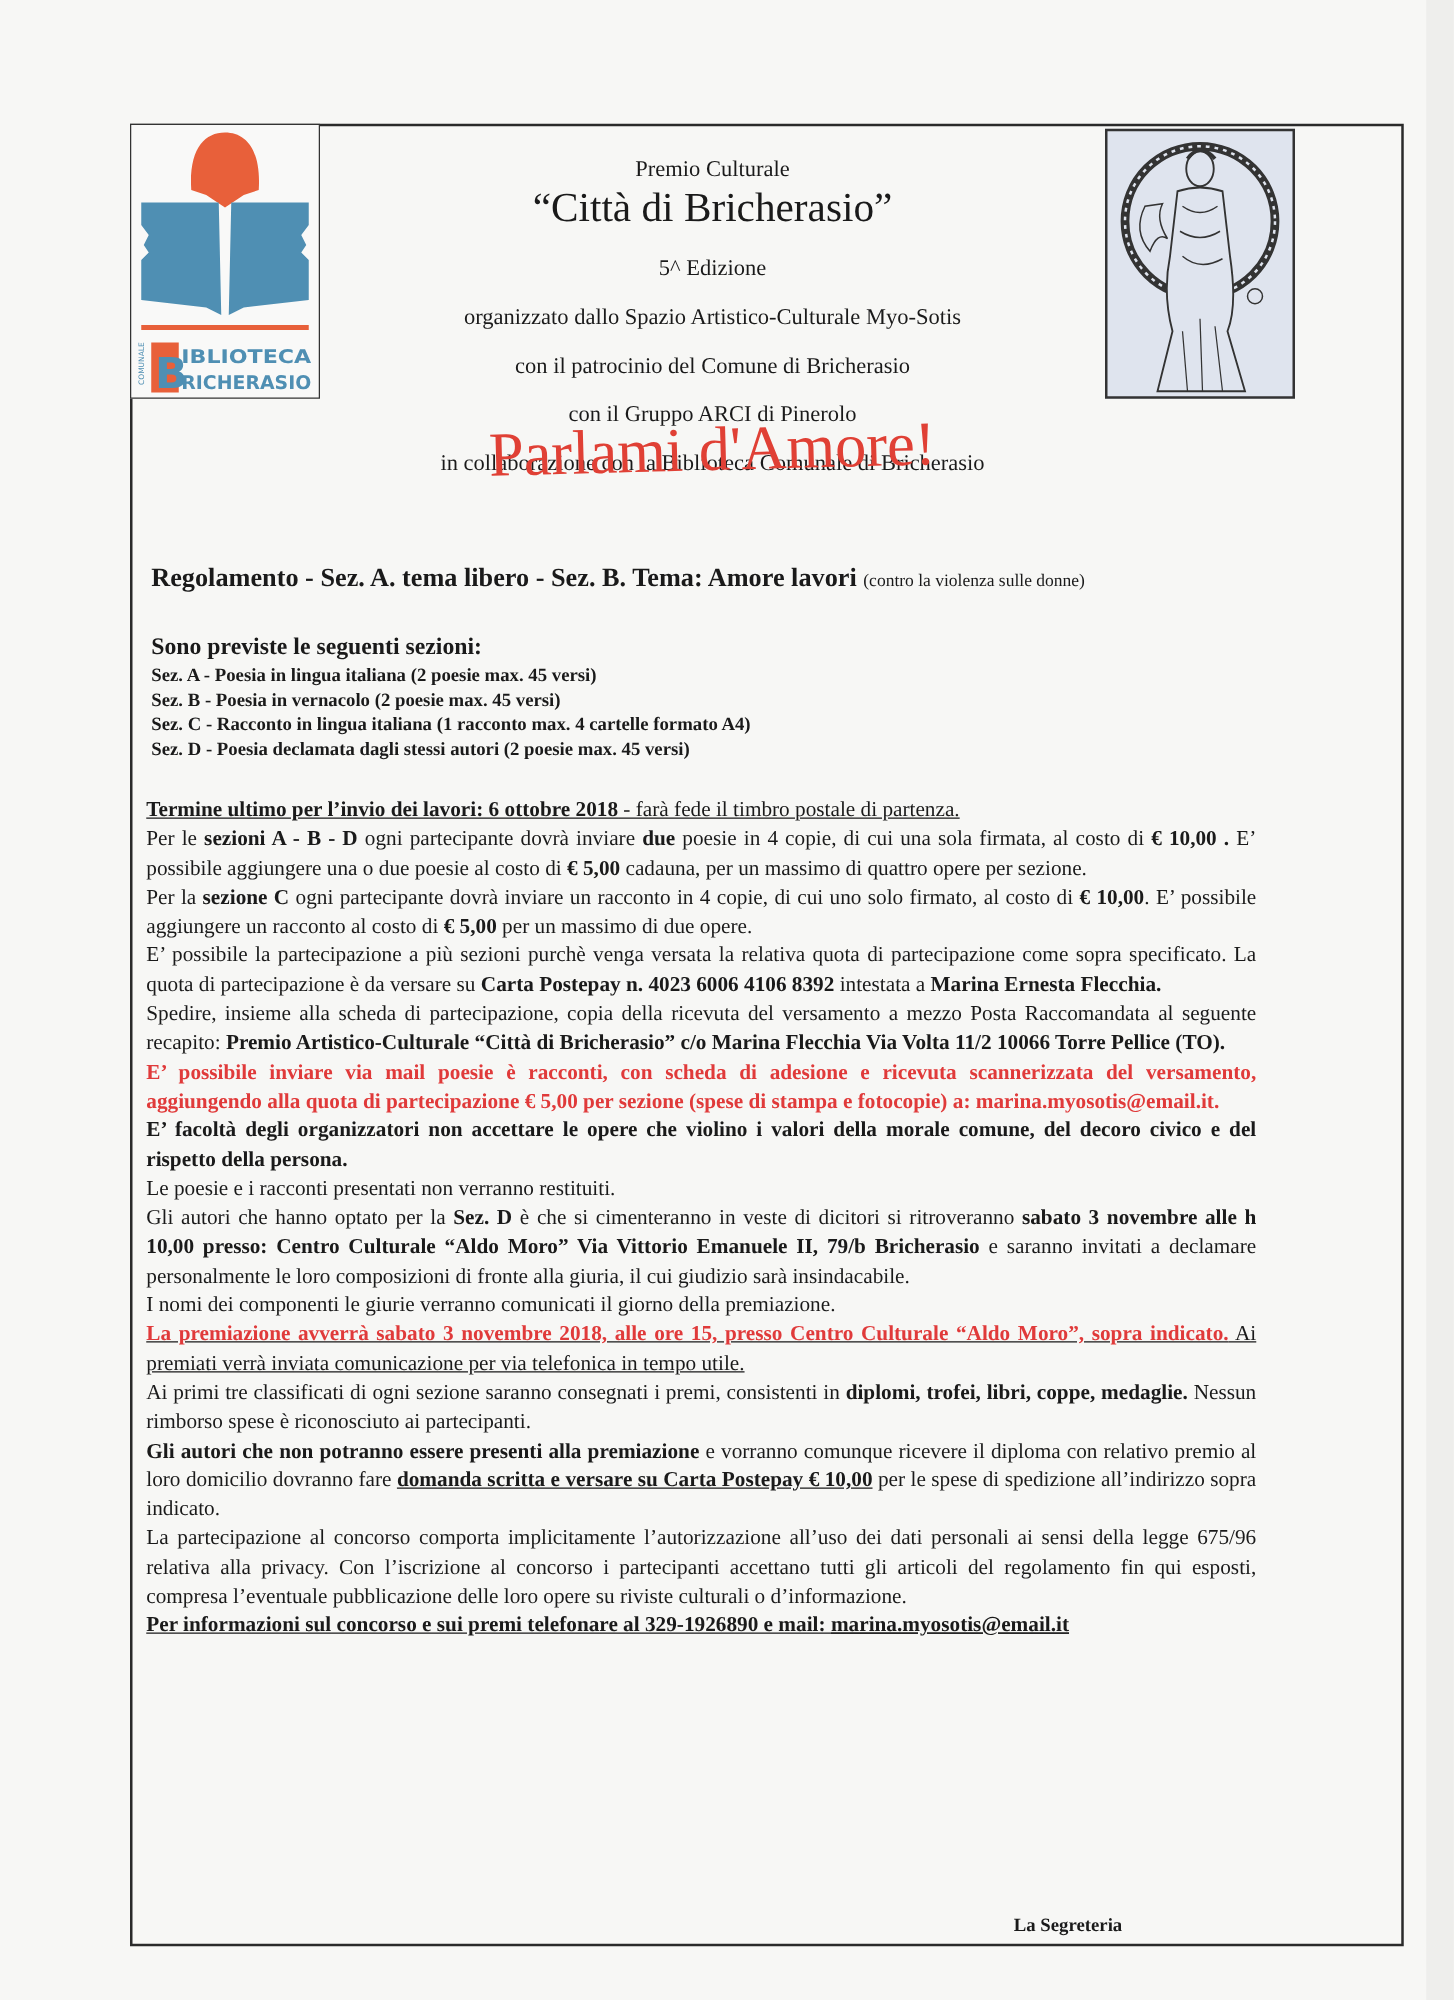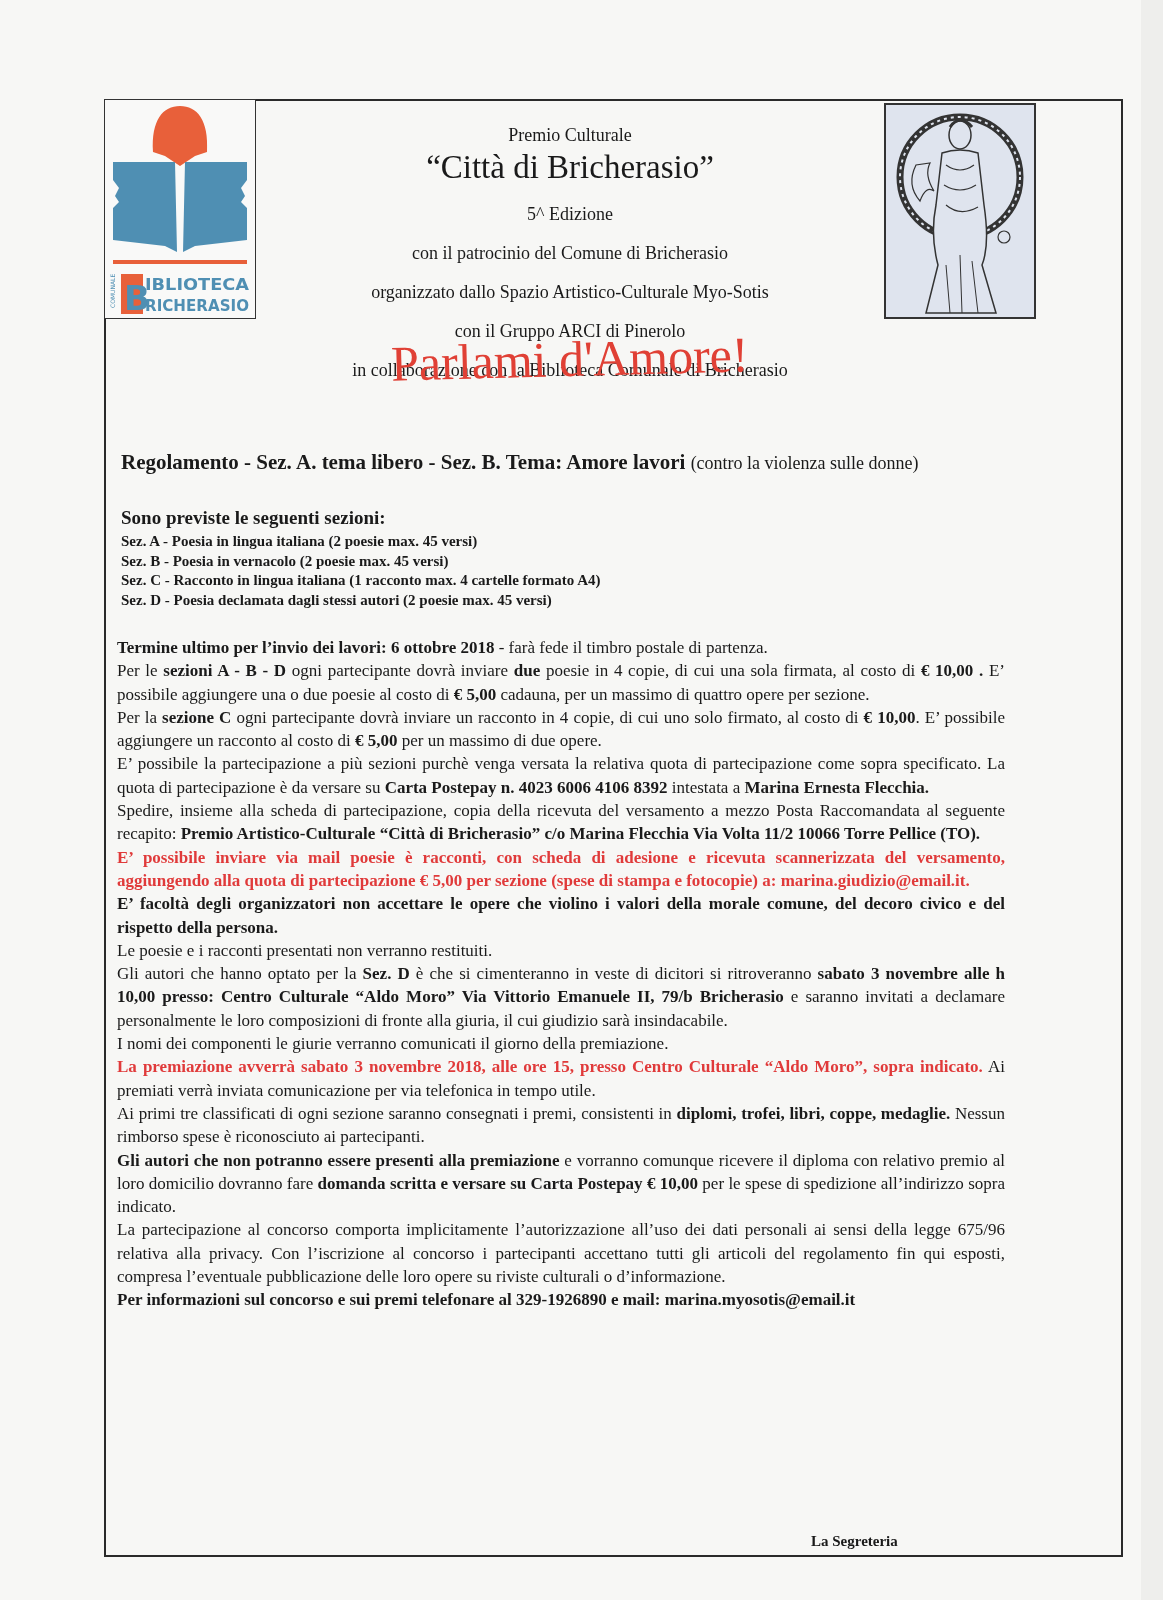--- a/index.html
+++ b/index.html
@@ -36,32 +36,32 @@
   .h-small { font-size: 18px; margin-top: 17px; }
   .h-big { font-size: 33px; line-height: 1.15; margin: 2px 0; }
   .title {
     position: absolute; left: 260px; top: 330px; width: 620px; text-align: center;
     color: #e04035; font-size: 50px; font-family: "Liberation Serif", serif;
   }
   .title span { display: inline-block; }
   .reg {
     position: absolute; left: 121px; top: 450px; font-weight: bold; font-size: 21px;
   }
-  .reg small { font-weight: normal; font-size: 18px; }
+  .reg small { font-weight: normal; font-size: 14px; }
   .sections {
     position: absolute; left: 121px; top: 507px; font-weight: bold;
   }
   .sections .sh { font-size: 19px; margin-bottom: 3px; }
   .sections .si { font-size: 15px; line-height: 19.5px; }
   .body-text {
     position: absolute; left: 117px; top: 636px; width: 888px;
     font-size: 17px; line-height: 23.3px; text-align: justify;
   }
   .body-text p { margin: 0; }
-  .u { }
+  .u { text-decoration: underline; }
   .b { font-weight: bold; }
   .red { color: #e03a3a; }
   .sig {
     position: absolute; left: 811px; top: 1533px; font-weight: bold; font-size: 15px;
   }
   a.mail { color: inherit; text-decoration: inherit; }
 </style>
 </head>
 <body>
 
@@ -93,22 +93,22 @@
     <path d="M30 60 Q20 80 34 96 Q40 80 48 86 Q38 70 44 58 Z" fill="none" stroke="#333" stroke-width="1.2"></path>
     <path d="M60 160 L64 208 M74 150 L76 208 M86 156 L92 208" stroke="#333" stroke-width="1"></path>
     <circle cx="118" cy="132" r="6" fill="none" stroke="#333" stroke-width="1.2"></circle>
   </svg>
 </div>
 
 <div class="header">
   <div class="h-small">Premio Culturale</div>
   <div class="h-big">“Città di Bricherasio”</div>
   <div class="h-small">5^ Edizione</div>
+  <div class="h-small">organizzato dallo Spazio Artistico-Culturale Myo-Sotis</div>
   <div class="h-small">con il patrocinio del Comune di Bricherasio</div>
-  <div class="h-small">organizzato dallo Spazio Artistico-Culturale Myo-Sotis</div>
   <div class="h-small">con il Gruppo ARCI di Pinerolo</div>
   <div class="h-small">in collaborazione con la  Biblioteca Comunale di Bricherasio</div>
 </div>
 
 <div class="title">
   <span style="transform: rotate(-1.5deg);">Parlami d'Amore!</span>
 </div>
 
 <div class="reg">
   <span>Regolamento -  Sez. A. tema libero - Sez. B. Tema: Amore lavori</span>
@@ -133,21 +133,21 @@
   <p>
     <span>Per la </span><span class="b">sezione C</span><span> ogni partecipante dovrà inviare un racconto in 4 copie, di cui uno solo firmato, al costo di </span><span class="b">€ 10,00</span><span>. E’ possibile aggiungere un racconto al costo di </span><span class="b">€ 5,00</span><span> per un massimo di due opere.</span>
   </p>
   <p>
     <span>E’ possibile la partecipazione a più sezioni purchè venga versata la relativa quota di partecipazione come sopra specificato. La quota di partecipazione è da versare su </span><span class="b">Carta Postepay n. 4023 6006 4106 8392</span><span> intestata a </span><span class="b">Marina Ernesta Flecchia.</span>
   </p>
   <p>
     <span>Spedire, insieme alla scheda di partecipazione, copia della ricevuta del versamento a mezzo Posta Raccomandata al seguente recapito: </span><span class="b"> Premio Artistico-Culturale “Città di Bricherasio” c/o Marina Flecchia Via Volta 11/2 10066 Torre Pellice (TO).</span>
   </p>
   <p class="b red">
-    <span>E’ possibile inviare via mail  poesie è racconti, con  scheda di adesione e ricevuta scannerizzata del versamento, aggiungendo alla quota di partecipazione € 5,00 per sezione (spese di stampa e fotocopie) a: </span><a class="mail">marina.giudizio@email.it.</a>
+    <span>E’ possibile inviare via mail  poesie è racconti, con  scheda di adesione e ricevuta scannerizzata del versamento, aggiungendo alla quota di partecipazione € 5,00 per sezione (spese di stampa e fotocopie) a: </span><a class="mail">marina.myosotis@email.it.</a>
   </p>
   <p class="b">E’ facoltà degli organizzatori non accettare le opere che violino i valori della morale comune, del decoro civico e del rispetto della persona.</p>
   <p>Le poesie e i racconti   presentati non verranno restituiti.</p>
   <p>
     <span>Gli autori che hanno optato per la </span><span class="b">Sez. D</span><span> è che si cimenteranno in veste di dicitori si ritroveranno </span><span class="b">sabato 3 novembre alle h 10,00 presso:  Centro   Culturale “Aldo Moro” Via Vittorio Emanuele II, 79/b Bricherasio</span><span> e saranno invitati a declamare personalmente le loro composizioni di fronte alla giuria, il cui giudizio sarà insindacabile.</span>
   </p>
   <p>I nomi dei componenti le giurie verranno comunicati il giorno della premiazione.</p>
   <p class="u">
     <span class="b red">La premiazione avverrà sabato 3 novembre 2018, alle ore 15, presso Centro Culturale “Aldo Moro”, sopra indicato.</span><span> Ai premiati verrà inviata comunicazione per via telefonica in tempo utile.</span>
   </p>

